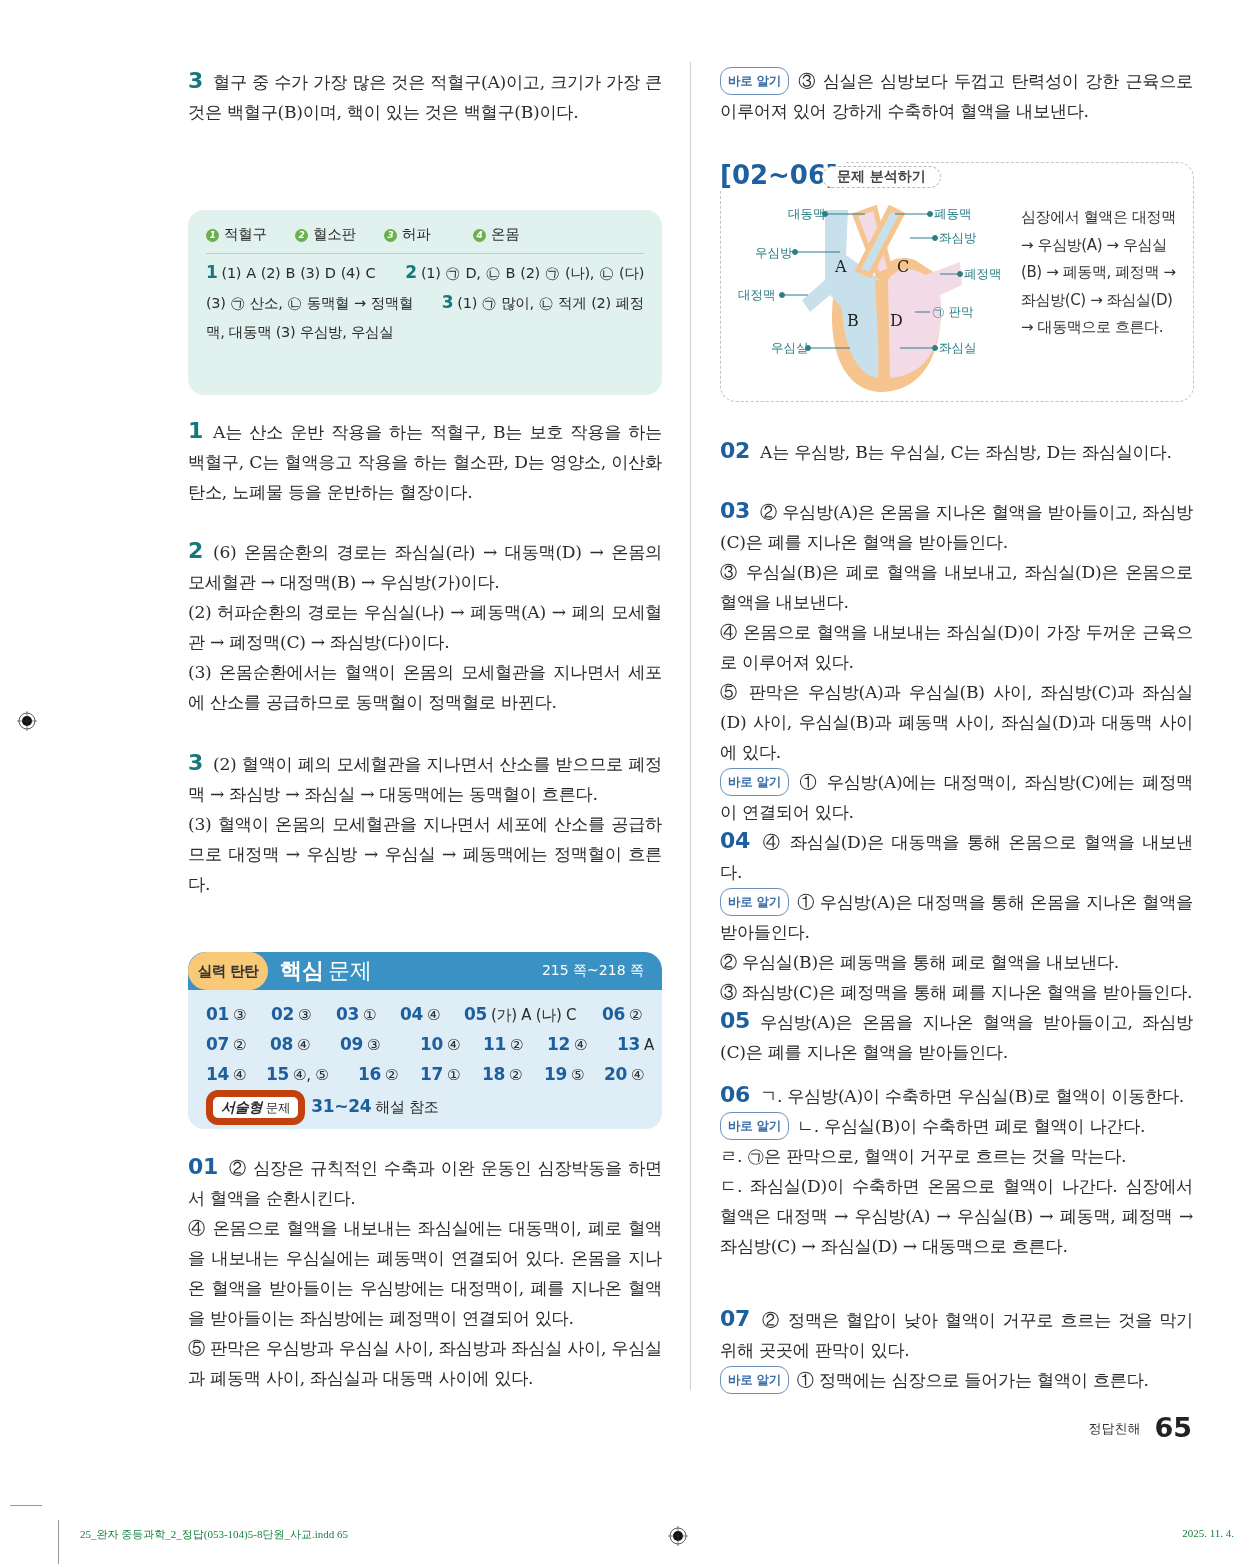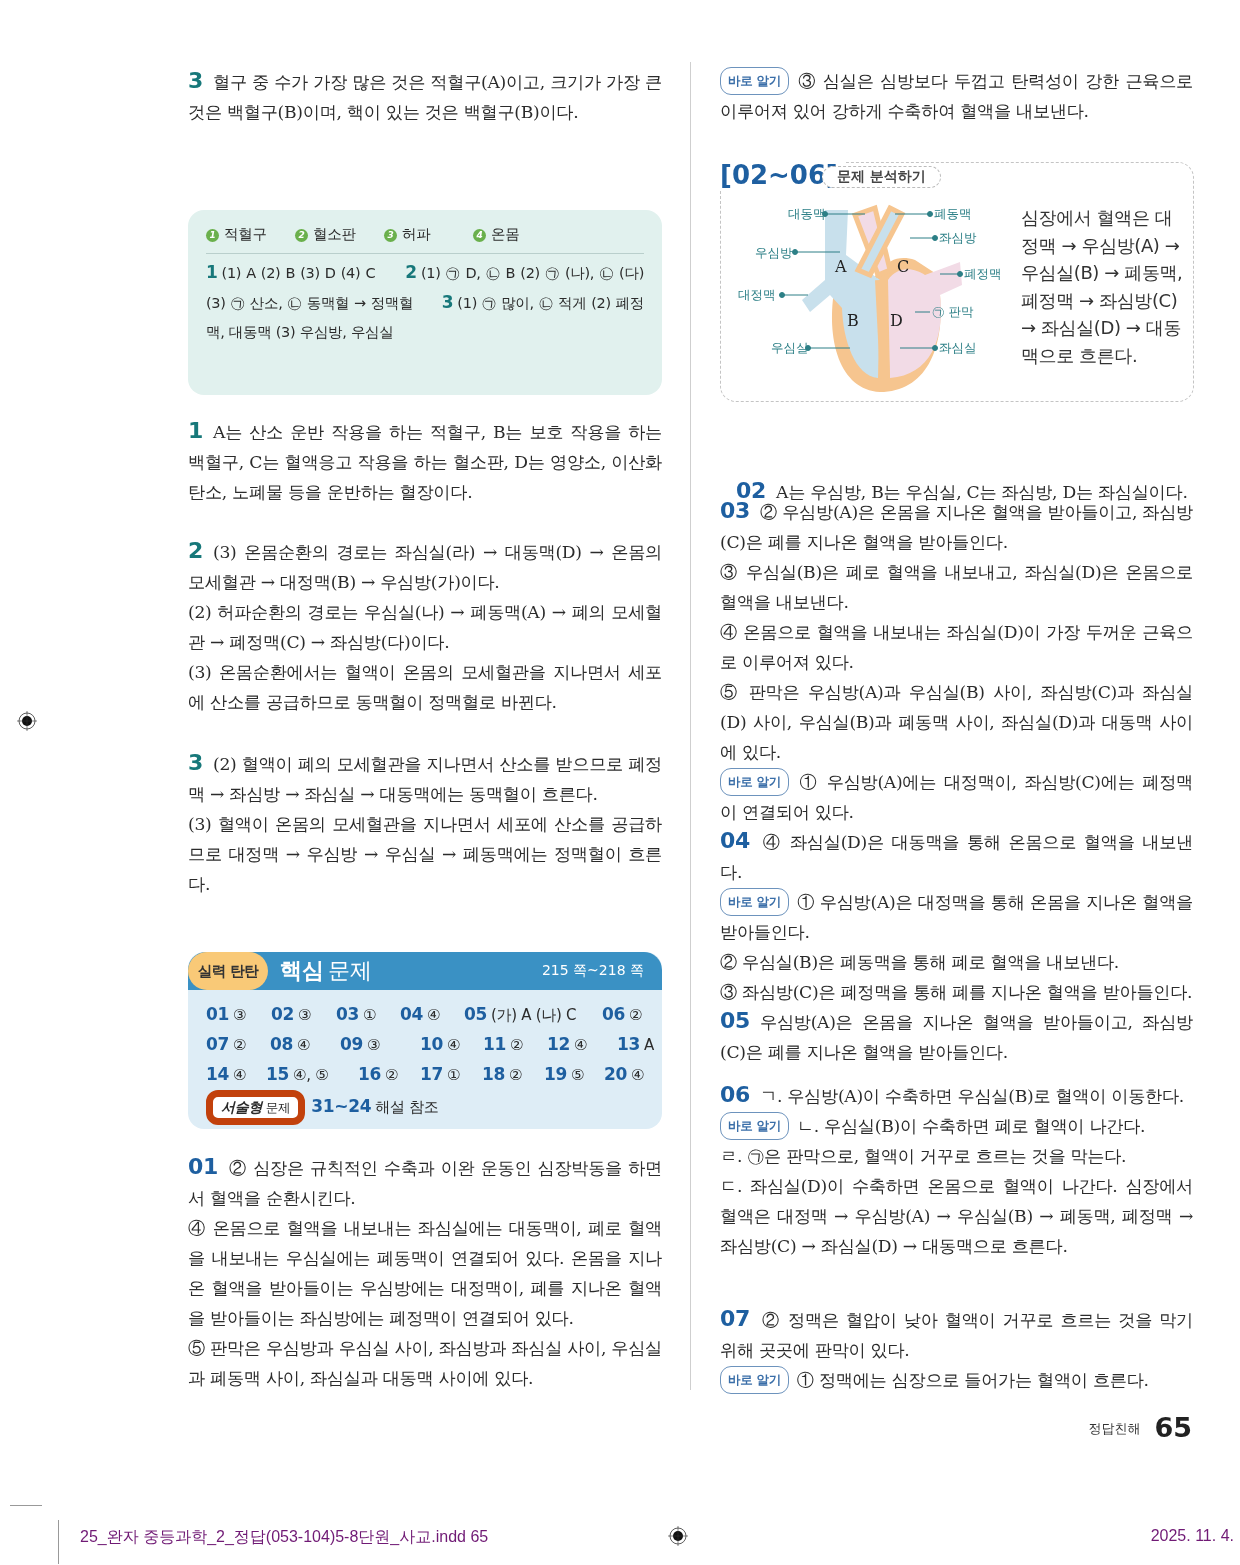--- a/index.html
+++ b/index.html
@@ -35,24 +35,24 @@
   .grid7 { display:grid; grid-template-columns:64px 64px 64px 64px 136px 62px; row-gap:0; }
   .grid7b { display:grid; grid-template-columns:64px 70px 80px 63px 64px 70px 40px; }
   .seo { display:inline-block; border:7px solid #c2410c; background:#fff; border-radius:12px; padding:0 8px; font-size:12.5px; line-height:20px; margin-right:6px; }
   .seo b { font-weight:900; font-style:italic; font-size:14px; }
   
   #analysis { position:absolute; left:720px; top:162px; width:472px; height:238px; border:1.5px dashed #c4c4c4; border-radius:16px; }
   #analysis-tag { position:absolute; left:720px; top:160px; font-family:"DejaVu Sans","Liberation Sans",sans-serif; font-weight:bold; color:#1e5fa0; font-size:26px; background:#fff; padding-right:8px; }
   #analysis-label { position:absolute; left:822px; top:166px; border:1.3px dashed #bbb; border-radius:14px; padding:1px 14px; font-family:"DejaVu Sans","Liberation Sans",sans-serif; font-size:14px; font-weight:bold; color:#444; background:#fff; }
   #heart { position:absolute; left:730px; top:200px; }
   .hl { font-family:"DejaVu Sans","Liberation Sans",sans-serif; font-size:12.5px; fill:#2c7f86; }
-  #flow-text { position:absolute; left:1021px; top:204px; width:165px; font-family:"DejaVu Sans","Liberation Sans",sans-serif; font-size:18px; line-height:27.5px; color:#333; letter-spacing:-0.4px; }
+  #flow-text { position:absolute; left:1021px; top:204px; width:165px; font-family:"DejaVu Sans","Liberation Sans",sans-serif; font-size:15px; line-height:27.5px; color:#333; letter-spacing:-0.4px; }
   .footer-page { position:absolute; right:48px; top:1412px; font-family:"DejaVu Sans","Liberation Sans",sans-serif; }
   .regmark { position:absolute; width:20px; height:20px; }
-  .slug { position:absolute; top:1527px; font-family:Liberation Sans, sans-serif; font-size:16px; color:#701a75; }
+  .slug { position:absolute; top:1527px; font-family:Liberation Serif, serif; font-size:11px; color:#15803d; }
 </style>
 </head>
 <body>
 
 <div class="para" style="left:188px; top:66px; width:474px;">
   <span class="num teal">3</span><span>혈구 중 수가 가장 많은 것은 적혈구(A)이고, 크기가 가장 큰 것은 백혈구(B)이며, 핵이 있는 것은 백혈구(B)이다.</span>
 </div>
 
 <div class="abox" id="box1">
   <div class="body">
@@ -68,21 +68,21 @@
       <span class="an">3</span><span>(1) ㉠ 많이, ㉡ 적게 (2) 폐정맥, 대동맥 (3) 우심방, 우심실</span>
     </div>
   </div>
 </div>
 
 <div class="para" style="left:188px; top:416px; width:474px;">
   <span class="num teal">1</span><span>A는 산소 운반 작용을 하는 적혈구, B는 보호 작용을 하는 백혈구, C는 혈액응고 작용을 하는 혈소판, D는 영양소, 이산화탄소, 노폐물 등을 운반하는 혈장이다.</span>
 </div>
 
 <div class="para" style="left:188px; top:536px; width:474px;">
-  <div><span class="num teal">2</span><span>(3) 온몸순환의 경로는 좌심실(라) → 대동맥(D) → 온몸의 모세혈관 → 대정맥(B) → 우심방(가)이다.</span></div>
+  <div><span class="num teal">2</span><span>(6) 온몸순환의 경로는 좌심실(라) → 대동맥(D) → 온몸의 모세혈관 → 대정맥(B) → 우심방(가)이다.</span></div>
   <div>(2) 허파순환의 경로는 우심실(나) → 폐동맥(A) → 폐의 모세혈관 → 폐정맥(C) → 좌심방(다)이다.</div>
   <div>(3) 온몸순환에서는 혈액이 온몸의 모세혈관을 지나면서 세포에 산소를 공급하므로 동맥혈이 정맥혈로 바뀐다.</div>
 </div>
 
 <div class="para" style="left:188px; top:748px; width:474px;">
   <div><span class="num teal">3</span><span>(2) 혈액이 폐의 모세혈관을 지나면서 산소를 받으므로 폐정맥 → 좌심방 → 좌심실 → 대동맥에는 동맥혈이 흐른다.</span></div>
   <div>(3) 혈액이 온몸의 모세혈관을 지나면서 세포에 산소를 공급하므로 대정맥 → 우심방 → 우심실 → 폐동맥에는 정맥혈이 흐른다.</div>
 </div>
 
 <div class="abox" id="box2">
@@ -183,21 +183,21 @@
   <text class="hl" x="25" y="57">우심방</text>
   <text class="hl" x="209" y="42">좌심방</text>
   <text class="hl" x="234" y="78">폐정맥</text>
   <text class="hl" x="8" y="99">대정맥</text>
   <text class="hl" x="202" y="116">㉠ 판막</text>
   <text class="hl" x="41" y="152">우심실</text>
   <text class="hl" x="209" y="152">좌심실</text>
 </svg>
 <div id="flow-text">심장에서 혈액은 대정맥 → 우심방(A) → 우심실(B) → 폐동맥, 폐정맥 → 좌심방(C) → 좌심실(D) → 대동맥으로 흐른다.</div>
 
-<div class="para" style="left:736px; top:436px; width:473px;margin-top:40px;">
+<div class="para" style="left:720px; top:436px; width:473px;">
   <span class="num blue">02</span><span>A는 우심방, B는 우심실, C는 좌심방, D는 좌심실이다.</span>
 </div>
 
 <div class="para" style="left:720px; top:496px; width:473px;">
   <div><span class="num blue">03</span><span>② 우심방(A)은 온몸을 지나온 혈액을 받아들이고, 좌심방(C)은 폐를 지나온 혈액을 받아들인다.</span></div>
   <div>③ 우심실(B)은 폐로 혈액을 내보내고, 좌심실(D)은 온몸으로 혈액을 내보낸다.</div>
   <div>④ 온몸으로 혈액을 내보내는 좌심실(D)이 가장 두꺼운 근육으로 이루어져 있다.</div>
   <div>⑤ 판막은 우심방(A)과 우심실(B) 사이, 좌심방(C)과 좌심실(D) 사이, 우심실(B)과 폐동맥 사이, 좌심실(D)과 대동맥 사이에 있다.</div>
   <div><span class="baro">바로 알기</span><span>① 우심방(A)에는 대정맥이, 좌심방(C)에는 폐정맥이 연결되어 있다.</span></div>
 </div>

